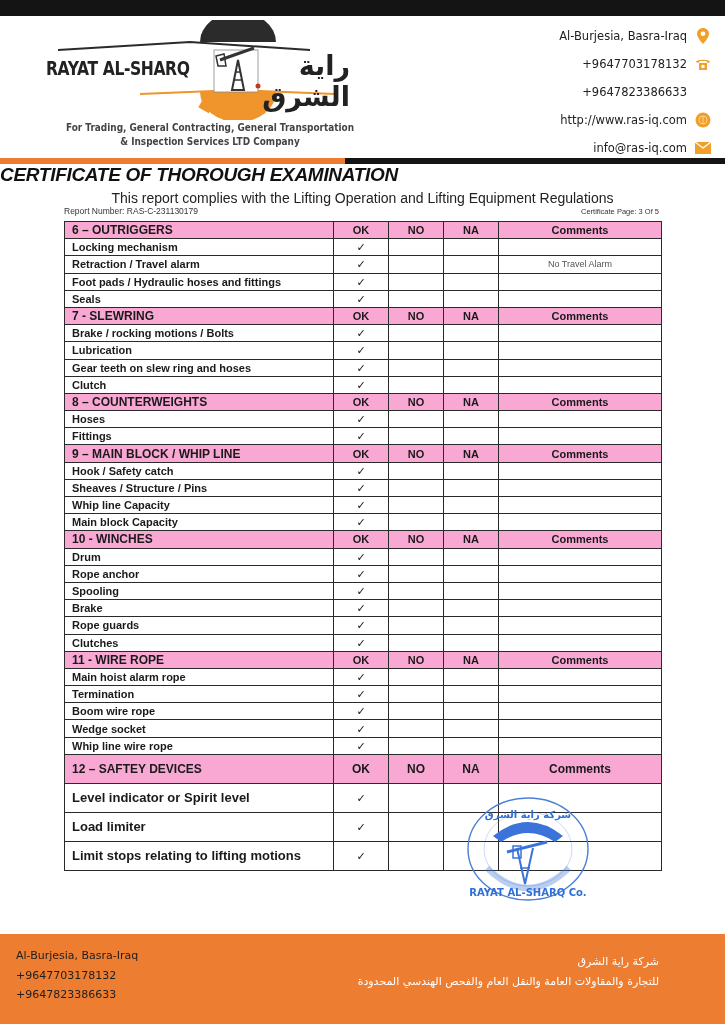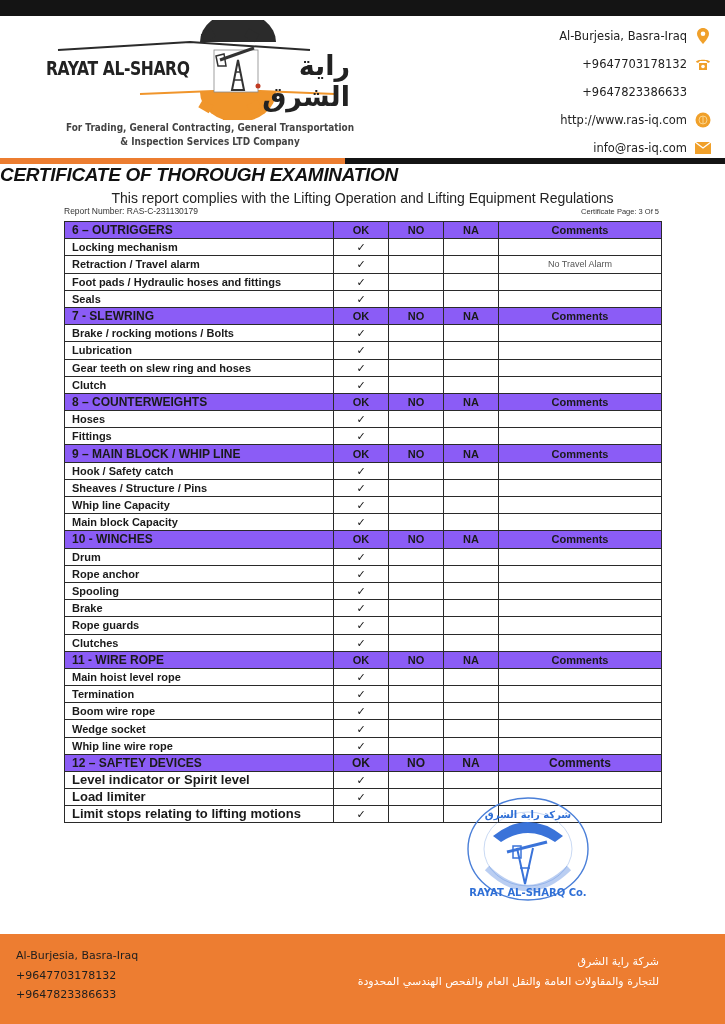--- a/index.html
+++ b/index.html
@@ -25,26 +25,26 @@
   .divider .o { width: 345px; background: #ec7d30; }
   .divider .b { flex: 1; background: #141414; }
 
   .title { position: absolute; left: 0; top: 164px; width: 725px; font-size: 19px; font-weight: bold; color: #111; letter-spacing: -0.3px; font-style: italic; }
   .subtitle { position: absolute; left: 0; top: 190px; width: 725px; text-align: center; font-size: 14px; color: #222; }
   .report-no { position: absolute; left: 64px; top: 206px; font-size: 8.5px; color: #333; }
   .cert-page { position: absolute; right: 66px; top: 207px; font-size: 7.5px; color: #333; }
 
   table.exam { position: absolute; left: 64px; top: 221px; width: 597px; border-collapse: collapse; table-layout: fixed; }
   table.exam td { border: 1.2px solid #2a2a2a; font-size: 11px; height: 17.2px; padding: 0 0 0 7px; line-height: 14px; white-space: nowrap; overflow: hidden; }
-  table.exam tr.sec td { background: #8b5cf6; font-weight: bold; color: #1a1a1a; }
+  table.exam tr.sec td { background: #f9a8d4; font-weight: bold; color: #1a1a1a; }
   table.exam tr.sec td.sec-title { font-size: 12px; }
   table.exam td.c { text-align: center; padding: 0; }
   table.exam tr.item td.label { font-weight: bold; color: #1a1a1a; }
   table.exam tr.item td.comment { font-size: 9px; color: #555; }
-  table.exam tr.tall td { height: 17px; font-size: 12px; }
+  table.exam tr.tall td { height: 29px; font-size: 12px; }
   table.exam tr.tall td.label { font-size: 13px; }
   .chk { font-size: 11px; }
 
   .stamp { position: absolute; left: 465px; top: 796px; width: 126px; height: 106px; }
 
   .footer { position: absolute; left: 0; top: 934px; width: 725px; height: 90px; background: #ed7d31; }
   .foot-left { position: absolute; left: 16px; top: 12px; font-size: 11px; line-height: 19.5px; color: #1e1e1e; font-family: "DejaVu Sans", sans-serif; }
   .foot-right { position: absolute; right: 66px; top: 18px; text-align: right; direction: rtl; color: #fff; font-family: "DejaVu Sans", sans-serif; font-size: 11px; line-height: 20px; }
 </style>
 </head>
@@ -324,21 +324,21 @@
         <td class="c comment"></td>
       </tr>
       <tr class="sec">
         <td class="sec-title">11 - WIRE ROPE</td>
         <td class="c">OK</td>
         <td class="c">NO</td>
         <td class="c">NA</td>
         <td class="c">Comments</td>
       </tr>
       <tr class="item">
-        <td class="label">Main hoist level rope</td>
+        <td class="label">Main hoist alarm rope</td>
         <td class="c"><span class="chk">✓</span></td>
         <td class="c"></td>
         <td class="c"></td>
         <td class="c comment"></td>
       </tr>
       <tr class="item">
         <td class="label">Termination</td>
         <td class="c"><span class="chk">✓</span></td>
         <td class="c"></td>
         <td class="c"></td>

